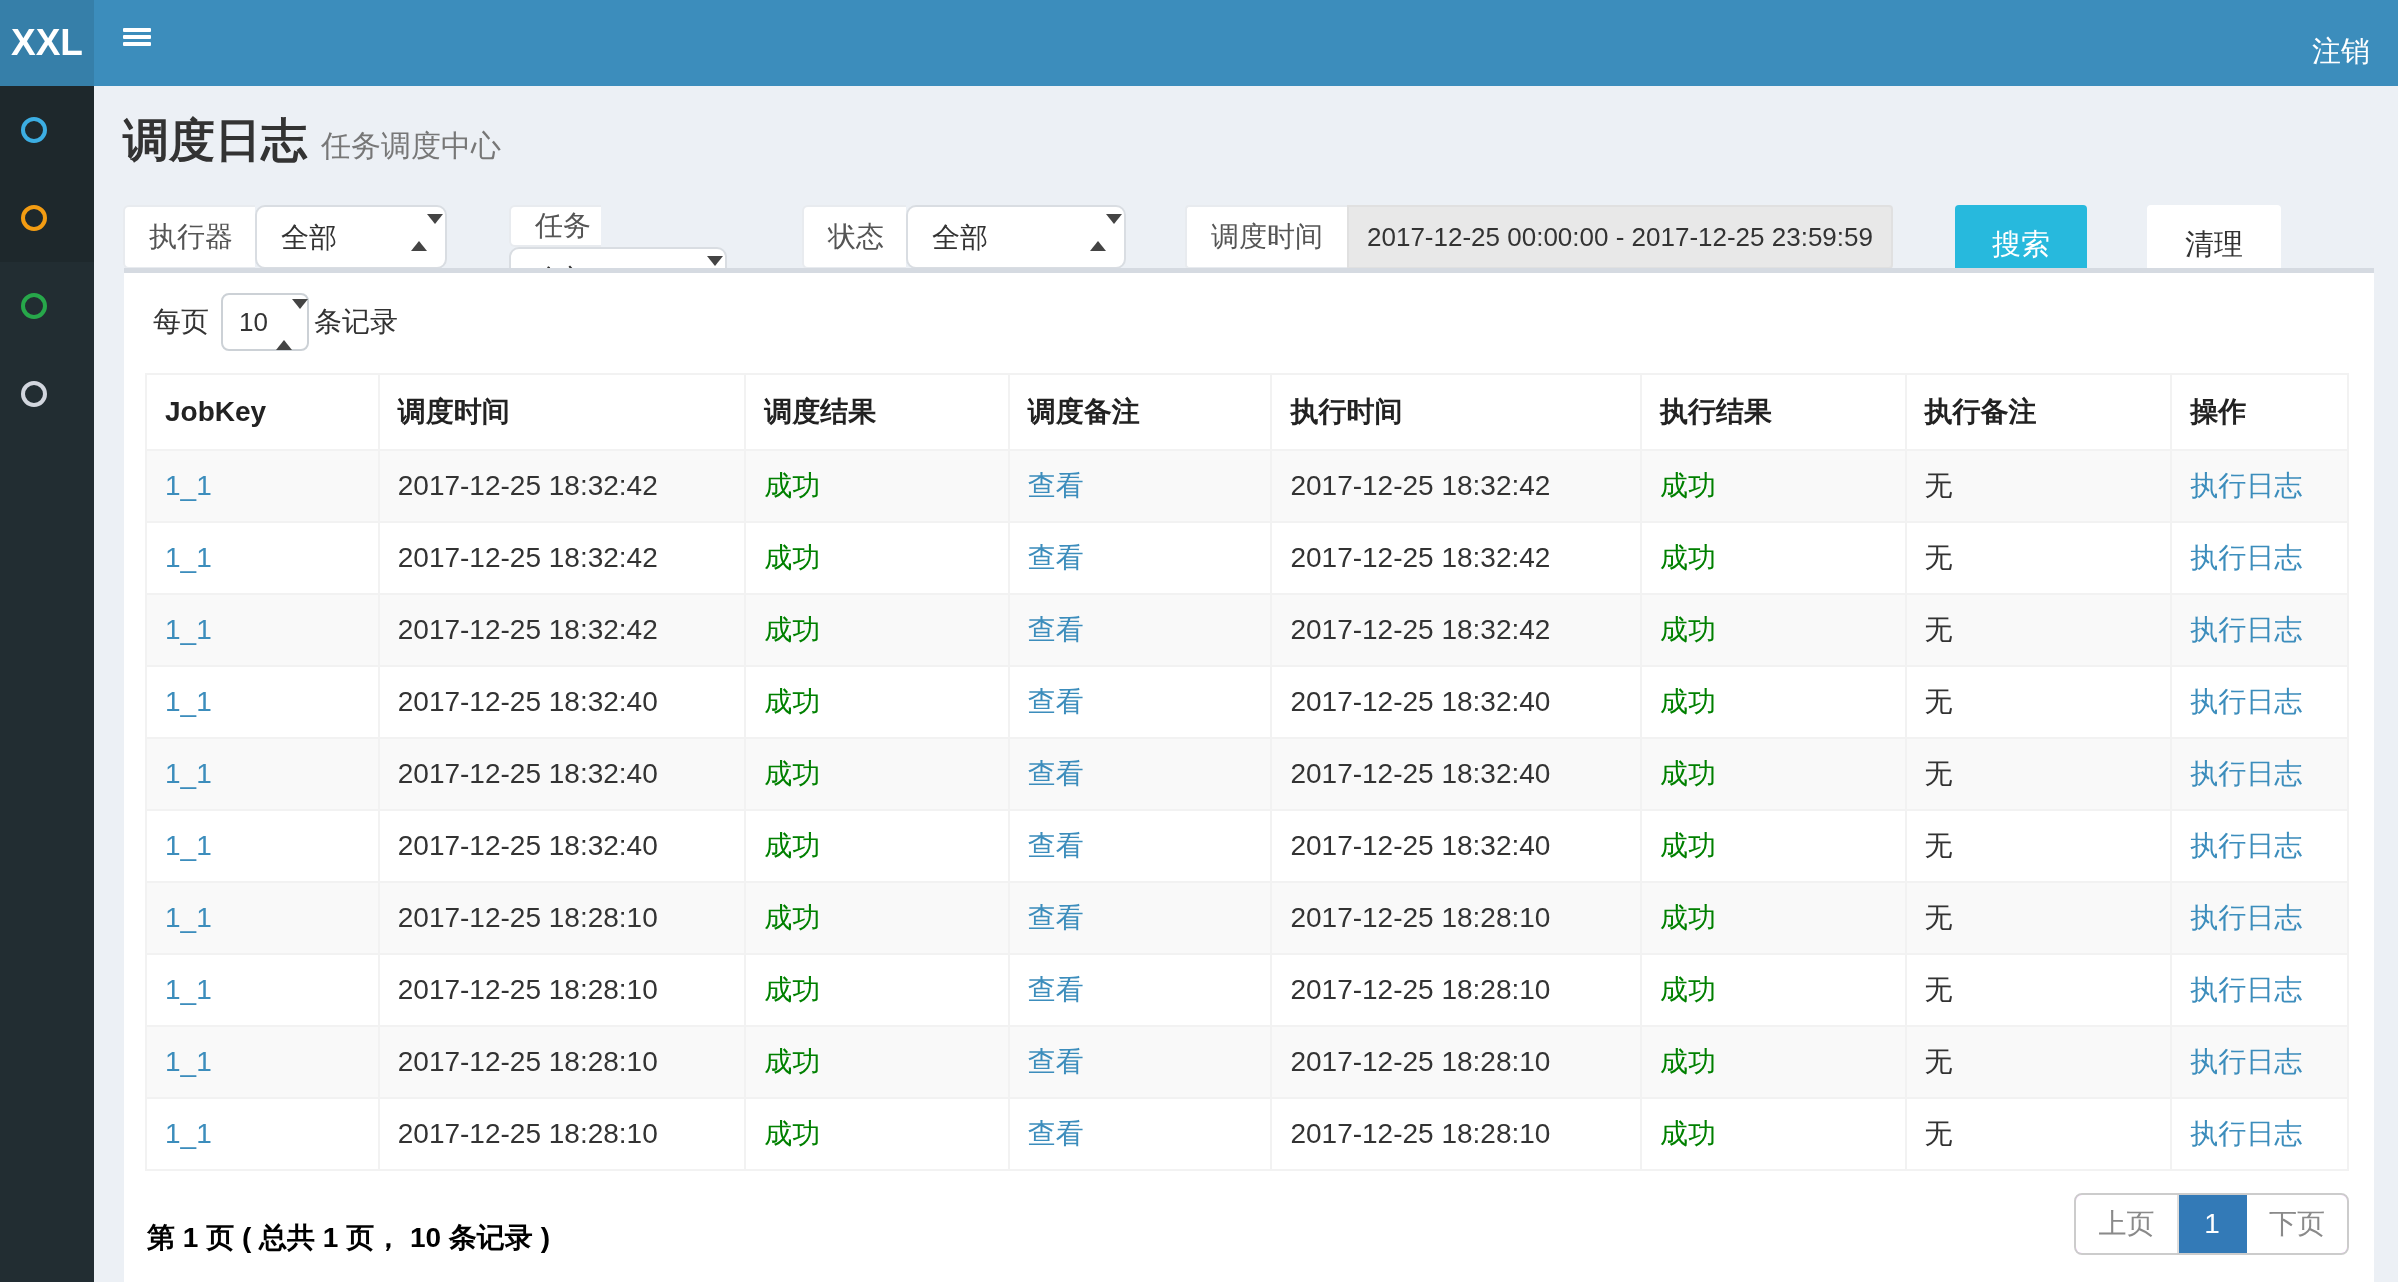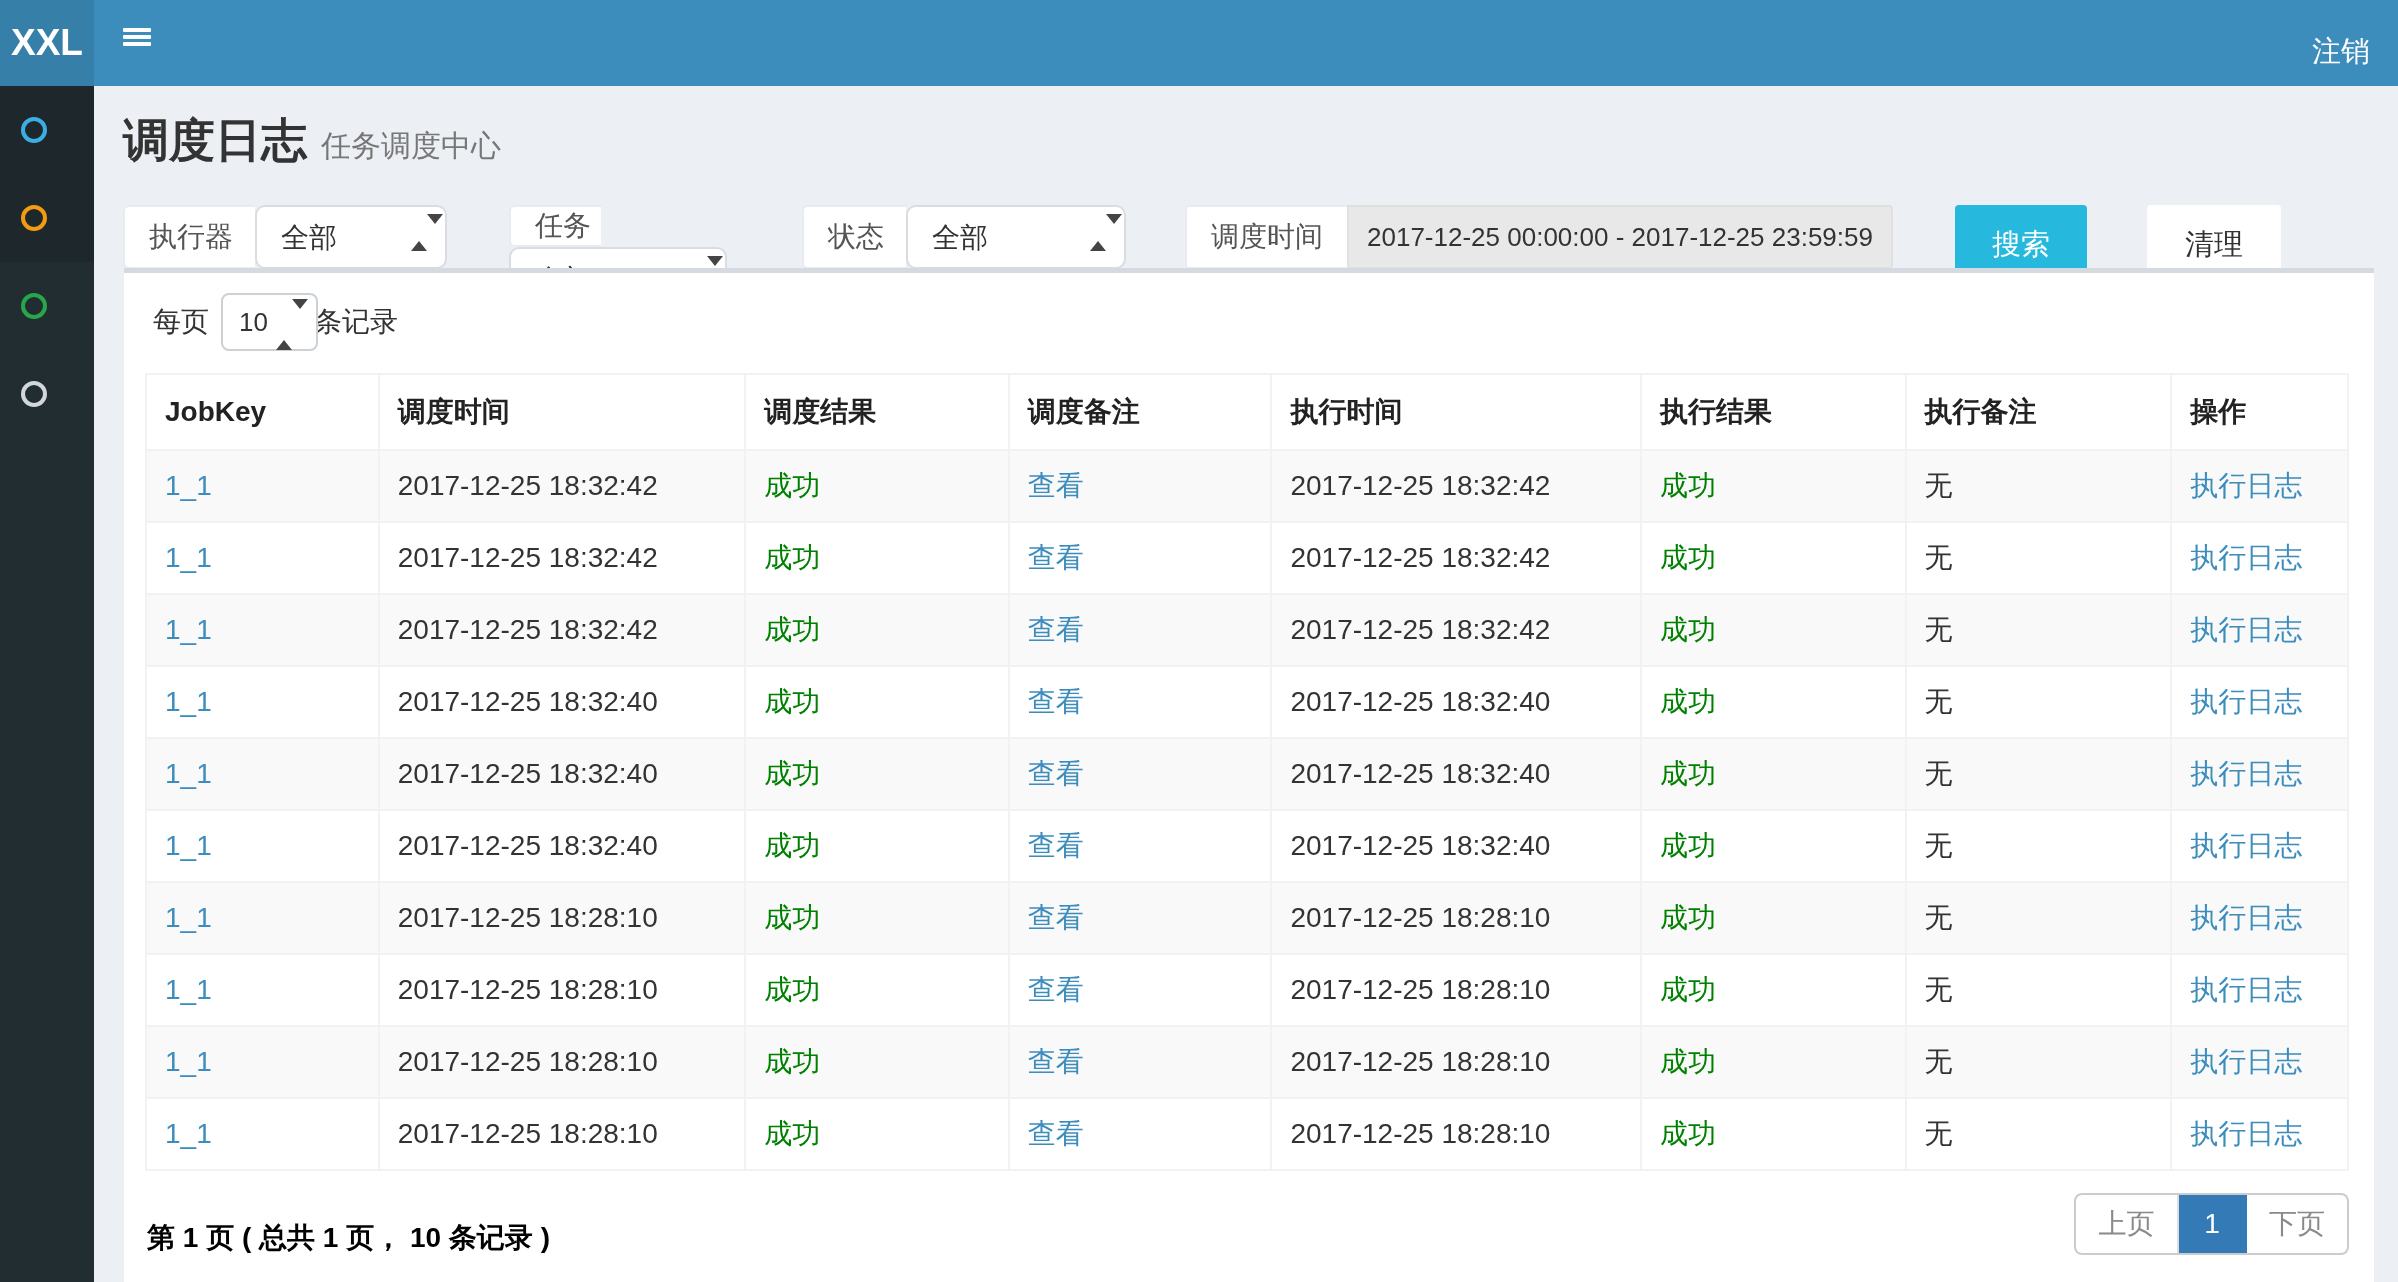--- a/index.html
+++ b/index.html
@@ -63,21 +63,21 @@
   .g-stat { margin-left:75px; } .g-stat .addon { width:104px; } .g-stat .sel-wrap { width:220px; }
   .g-time { margin-left:59px; } .g-time .addon { width:162px; border-radius:4px 0 0 4px; }
   
   .panel {
     position:absolute; left:30px; right:24px; top:182px; bottom:-20px;
     background:#fff; border-top:5px solid #d5dae1; padding:20px 25px 0 21px;
   }
   .length-row { display:flex; align-items:center; font-size:28px; color:#333; height:58px;margin-left:8px; }
   .length-row .lbl { white-space:nowrap; }
   .len-wrap { position:relative; width:81px; height:58px; margin:0 12px; }
-  .len-sel { width:97px; height:58px; border:2px solid #ccd1d6; border-radius:8px; background:#fff;
+  .len-sel { width:88px; height:58px; border:2px solid #ccd1d6; border-radius:8px; background:#fff;
              font-size:26px; color:#333; padding:0 34px 0 16px; appearance:none; -webkit-appearance:none;
              font-family:"Liberation Sans","DejaVu Sans",sans-serif; }
   .len-wrap .spin { right:10px; }
   
   table.log { border-collapse:collapse; table-layout:fixed; width:100%; margin-top:22px; }
   table.log th, table.log td { border:2px solid #f2f2f2; padding:0 0 0 18px; text-align:left; overflow:hidden; white-space:nowrap; }
   table.log th { height:76px; font-size:28px; font-weight:bold; color:#222; background:#fff; }
   table.log td { height:72px; font-size:28px; color:#333; }
   table.log tr.odd td { background:#f9f9f9; }
   table.log tr.even td { background:#fff; }

